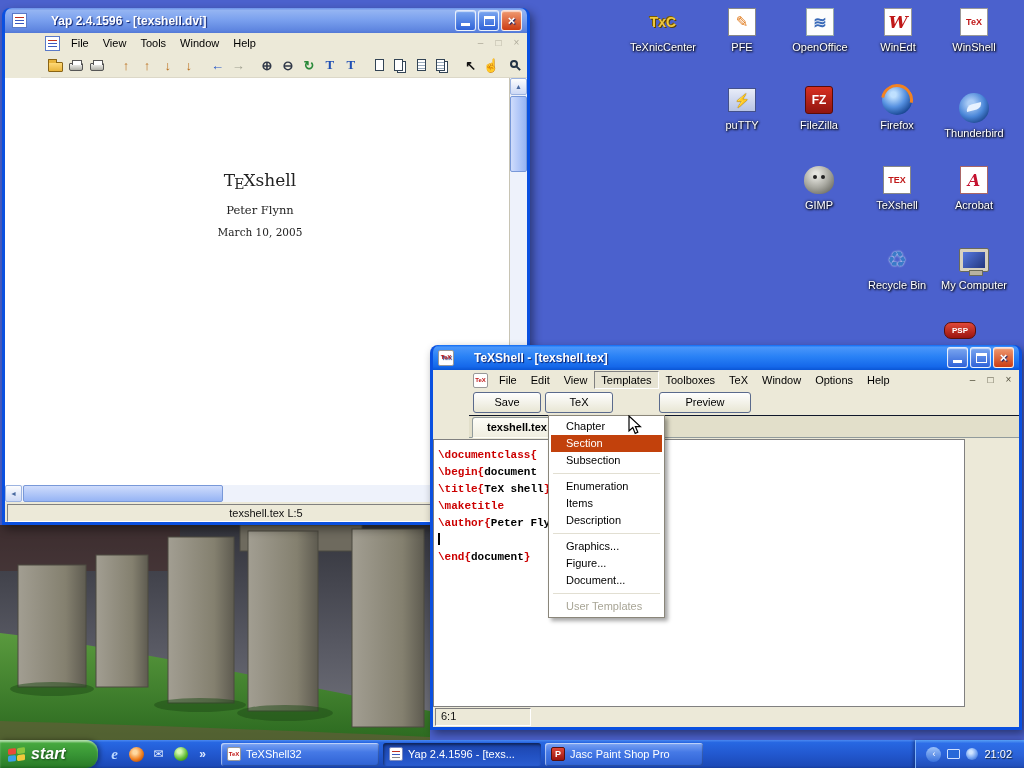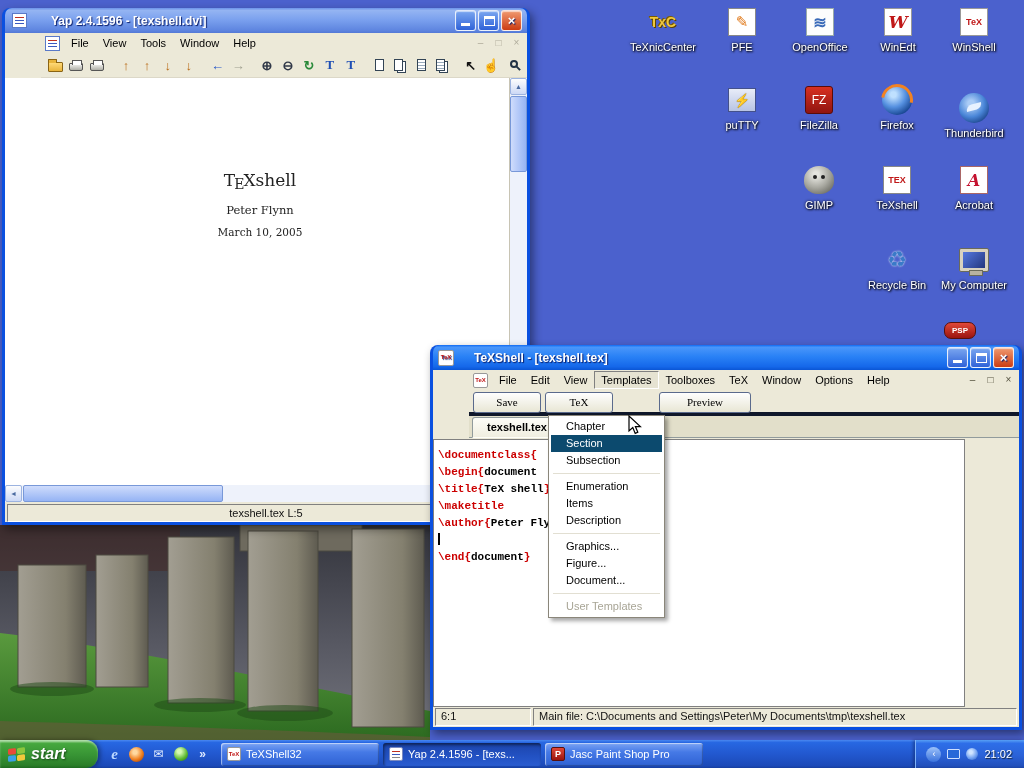--- a/index.html
+++ b/index.html
@@ -19,21 +19,21 @@
   .i-pfe .iglyph{font-size:15px;color:#e07818;}
   .i-ooo{background:#fdfdfd;border:1px solid #9aa;width:28px;height:28px;}
   .i-ooo .iglyph{font-size:16px;font-weight:bold;color:#3a6ab8;}
   .i-winedt{background:#fff;border:1px solid #999;width:28px;height:28px;}
   .i-winedt .iglyph{font-family:"DejaVu Serif",serif;font-style:italic;font-weight:bold;font-size:17px;color:#c01818;}
   .i-winshell{background:#fff;border:1px solid #999;width:28px;height:28px;}
   .i-winshell .iglyph{font-weight:bold;font-size:9px;color:#c01818;}
   .i-putty{background:linear-gradient(#e8ecf8,#b8c4e4);border:1px solid #44518a;width:28px;height:24px;}
   .i-putty .iglyph{font-size:13px;color:#e8b400;text-shadow:0 0 1px #665000;}
   .i-fz{background:linear-gradient(#d83020,#901410);border:1px solid #5a0c08;border-radius:3px;width:28px;height:28px;}
-  .i-fz .iglyph{font-weight:normal;font-size:12px;color:#fff;}
+  .i-fz .iglyph{font-weight:bold;font-size:12px;color:#fff;}
   .i-firefox{width:30px;height:30px;border-radius:50%;background:radial-gradient(circle at 38% 32%,#bfe0ff 0 10%,#5590e0 45%,#123f8a 80%);position:relative;}
   .i-firefox::after{content:"";position:absolute;inset:-1px;border-radius:50%;border:3px solid transparent;border-top-color:#f28222;border-right-color:#f28222;transform:rotate(-35deg);}
   .i-tbird{width:30px;height:30px;border-radius:50%;background:radial-gradient(circle at 40% 35%,#aaccf6 0 12%,#4a86d8 50%,#143a80 85%);position:relative;}
   .i-tbird::after{content:"";position:absolute;left:7px;top:11px;width:16px;height:6px;background:#e8f2ff;border-radius:6px 0 6px 0;transform:rotate(-15deg);}
   .i-gimp{width:30px;height:28px;border-radius:50% 50% 45% 45%;background:radial-gradient(circle at 40% 30%,#e4e4de 0 10%,#a8a8a0 50%,#62625a 90%);position:relative;}
   .i-gimp::after{content:"";position:absolute;left:9px;top:9px;width:4px;height:4px;border-radius:50%;background:#222;box-shadow:8px 0 0 #222;}
   .i-texshell{background:#fff;border:1px solid #888;width:28px;height:28px;}
   .i-texshell .iglyph{font-weight:bold;font-size:9px;color:#c01818;letter-spacing:0;}
   .i-acrobat{background:#fff;border:1px solid #a66;width:28px;height:28px;}
   .i-acrobat .iglyph{font-family:"DejaVu Serif",serif;font-weight:bold;font-style:italic;font-size:16px;color:#c41230;}
@@ -96,38 +96,38 @@
   .vscroll{position:absolute;right:0;top:45px;width:17px;height:407px;background:#eef2fb;}
   .hscroll{position:absolute;left:0;top:452px;width:505px;height:17px;background:#eef2fb;}
   .sb-btn{position:absolute;width:17px;height:17px;background:linear-gradient(#fdfdfd,#cdd9f6);border:1px solid #9cb3e0;border-radius:2px;font-size:7px;line-height:15px;text-align:center;color:#4a6aa0;}
   .sb-thumb{position:absolute;background:linear-gradient(90deg,#cfdcfc,#96b4f4);border:1px solid #7898d8;border-radius:2px;}
   .hscroll .sb-thumb{background:linear-gradient(#cfdcfc,#96b4f4);}
   .sb-corner{position:absolute;right:0;top:452px;width:17px;height:17px;background:#ece9d8;}
   #yap-status{position:absolute;left:2px;top:471px;width:518px;height:18px;border:1px solid;border-color:#808080 #fff #fff #808080;background:#ece9d8;font-size:11px;text-align:center;line-height:16px;color:#111;}
 
   
   #ts{left:430px;top:345px;width:592px;height:385px;z-index:20;}
-  #ts-toolbar{position:relative;height:26px;border-bottom:4px solid #0f172a;font-family:Liberation Serif, serif;}
+  #ts-toolbar{position:relative;height:26px;border-bottom:1px solid #0f172a;}
   .xbtn{position:absolute;top:2px;height:21px;background:linear-gradient(#fefefe,#e8e6d4);border:1px solid #5a6a8c;border-radius:3px;font-size:11px;text-align:center;line-height:19px;color:#000;cursor:default;}
   #ts-tabrow{position:relative;height:22px;border-bottom:1px solid #919b9c;background:#e2dfca;}
   #ts-tab{position:absolute;left:3px;bottom:-1px;width:90px;height:21px;background:linear-gradient(#fdfdf8,#f0eee0);border:1px solid #919b9c;border-bottom:1px solid #fdfdf8;border-radius:3px 3px 0 0;font-size:11px;font-weight:bold;text-align:center;line-height:19px;}
   #ts-editor{position:absolute;left:0;top:69px;width:532px;height:268px;background:#fff;border:1px solid #808080;padding:7px 0 0 4px;font-family:"Liberation Mono",monospace;font-weight:bold;font-size:11px;cursor:text;}
   .eline{height:17px;line-height:17px;white-space:pre;}
   .eline .cmd{color:#cc0000;}
   .eline .arg{color:#000;margin-top:12px;}
   .caret{display:inline-block;width:2px;height:12px;background:#000;vertical-align:-2px;}
   #ts-status{position:absolute;left:0;top:337px;width:586px;height:20px;display:flex;gap:2px;padding:1px 2px;}
   .spanel{border:1px solid;border-color:#808080 #fff #fff #808080;background:#ece9d8;font-size:11px;line-height:15px;padding:0 5px;color:#111;white-space:nowrap;overflow:hidden;}
   #ts-status .p1{width:96px;}
   #ts-status .p2{flex:1;}
 
   
   #tmenu{position:absolute;left:115px;top:45px;width:117px;background:#fff;border:1px solid #8a867a;box-shadow:3px 3px 4px rgba(0,0,0,.35);padding:2px;z-index:60;font-size:11px;}
   .mi{height:17px;line-height:17px;padding:0 6px 0 15px;color:#000;cursor:default;white-space:nowrap;}
-  .mi.sel{background:#0c4a6e;color:#fff;}
+  .mi.sel{background:#c2410c;color:#fff;}
   .mi.dis{color:#a8a596;}
   .msep{height:1px;background:#e2dfd2;margin:4px 2px;}
 
   
   #cursor{position:absolute;left:628px;top:415px;z-index:200;}
 
   
   #taskbar{position:absolute;left:0;top:740px;width:1024px;height:28px;background:linear-gradient(#4a88f0,#2767e2 9%,#2258cf 50%,#1c4ab8 92%,#163e9e);display:flex;align-items:center;z-index:300;}
   #start{height:28px;flex:0 0 98px;border-radius:0 12px 12px 0;background:linear-gradient(#8fd084,#46a83e 12%,#379334 55%,#2b7f29 90%,#1e6a20);display:flex;align-items:center;gap:5px;padding:0 18px 0 8px;color:#fff;font-weight:bold;font-style:italic;font-size:16px;text-shadow:1px 1px 2px #1a4a18;box-shadow:inset 0 2px 2px rgba(255,255,255,.35),2px 0 5px rgba(0,0,0,.4);cursor:default;}
   #qlaunch{display:flex;align-items:center;gap:5px;padding:0 8px;}
@@ -461,21 +461,20 @@
         <div class="eline"><span class="cmd">\documentclass{</span><span class="arg"></span><span class="cmd"></span></div>
         <div class="eline"><span class="cmd">\begin{</span><span class="arg">document</span><span class="cmd"></span></div>
         <div class="eline"><span class="cmd">\title{</span><span class="arg">TeX shell</span><span class="cmd">}</span></div>
         <div class="eline"><span class="cmd">\maketitle</span><span class="arg"></span><span class="cmd"></span></div>
         <div class="eline"><span class="cmd">\author{</span><span class="arg">Peter Fly</span><span class="cmd"></span></div>
         <div class="eline"><span class="caret"></span><span class="cmd"></span></div>
         <div class="eline"><span class="cmd">\end{</span><span class="arg">document</span><span class="cmd">}</span></div>
       </div>
       <div id="ts-status">
         <span class="spanel p1">6:1</span>
-        <span class="spanel p2">Main file: C:\Documents and Settings\Peter\My Documents\tmp\texshell.tex</span>
       </div>
 
       <div id="tmenu">
         <div class="mi">Chapter</div>
         <div class="mi sel">Section</div>
         <div class="mi">Subsection</div>
         <div class="msep"></div>
         <div class="mi">Enumeration</div>
         <div class="mi">Items</div>
         <div class="mi">Description</div>

